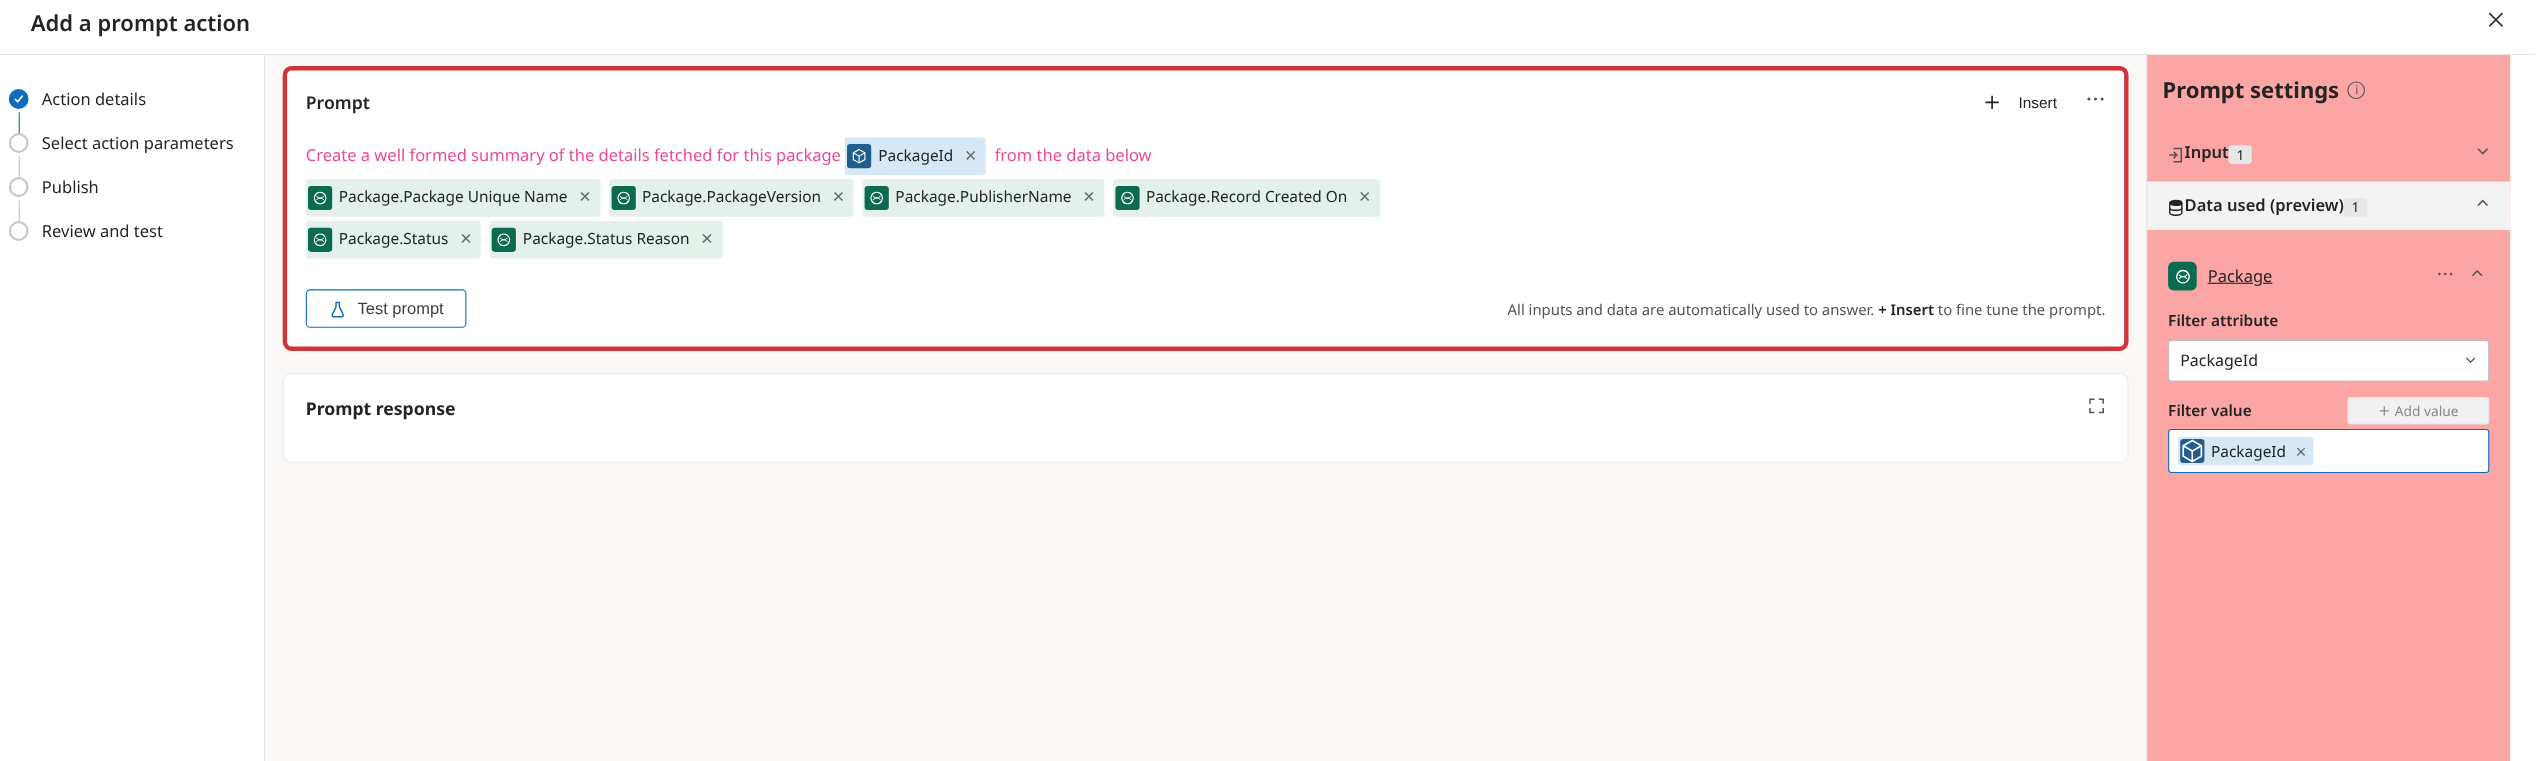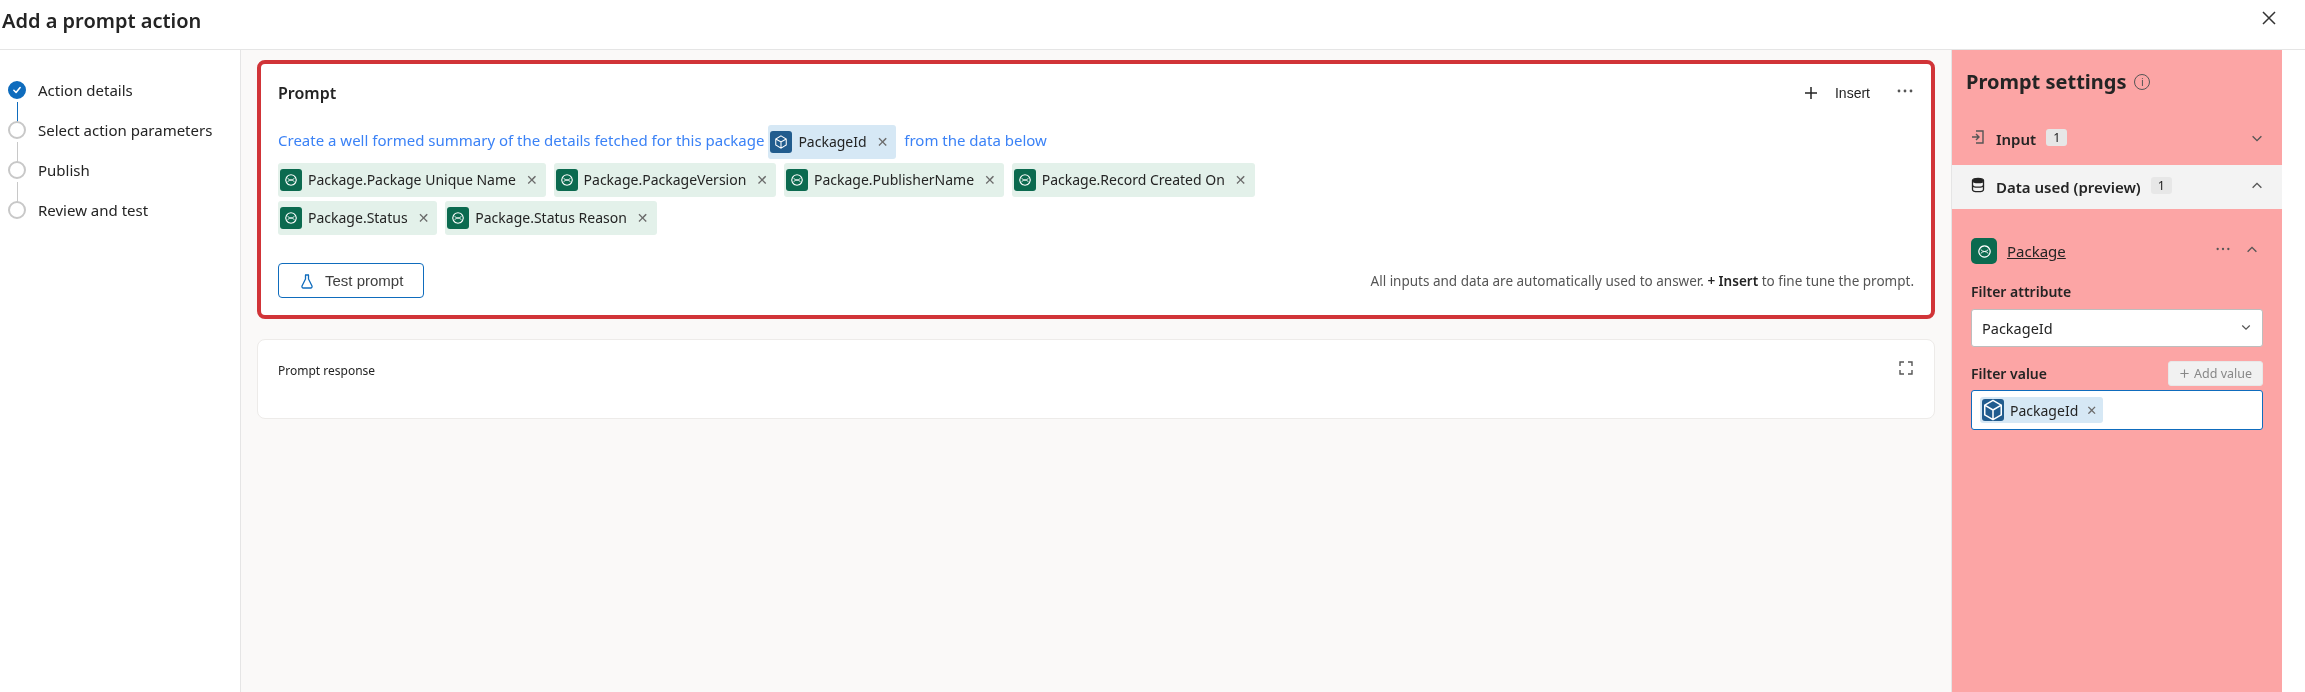--- a/index.html
+++ b/index.html
@@ -3,21 +3,21 @@
 <meta charset="utf-8">
 <style>
   * { box-sizing: border-box; }
   html, body {
     margin:0; padding:0; font-family:"Segoe UI", system-ui, -apple-system, sans-serif;
     background:#fff; color:#242424; font-size:14px;
   }
   
   .header {
     display:flex; align-items:center; justify-content:space-between;
-    padding:10px 20px 18px 2px;
+    padding:10px 20px 18px 28px;
     border-bottom:1px solid #e5e5e5;
     height:50px;
   }
   .header h1 {
     font-size:20px; font-weight:600; margin:0; color:#242424;
   }
   .close-x {
     font-size:18px; font-weight:400; color:#333; cursor:pointer;
     background:none; border:none; padding:4px 8px;
   }
@@ -103,61 +103,61 @@
     background:#fff; border:1px solid #0f6cbd; color:#404040;
     padding:8px 20px; border-radius:4px; font-size:15px; cursor:pointer;
   }
   .test-btn svg { width:16px; height:16px; }
   .helper { font-size:13.5px; color:#555; }
   .helper b { font-weight:600; color:#242424; }
 
   .response-card .resp-header {
     display:flex; justify-content:space-between; align-items:center; margin-bottom:18px;
   }
-  .response-card .title { font-size:12px; font-weight:400; }
+  .response-card .title { font-size:16px; font-weight:700; }
   .response-card .msg { font-size:14.5px; color:#555; }
   .expand-icon { cursor:pointer; color:#555; }
 
   
   .rightpanel {
     width:330px; background:#fca5a5; padding:18px 14px 0 14px;
     display:flex; flex-direction:column; gap:4px;
   }
   .rp-title {
     font-size:20px; font-weight:700; display:flex; align-items:center; gap:8px; margin-bottom:18px;
   }
   .rp-title .info-icon { width:16px;height:16px;border:1.5px solid #555;border-radius:50%;display:inline-flex;align-items:center;justify-content:center;font-size:11px;color:#555;font-weight:400; }
 
   .accordion-row {
     display:flex; align-items:center; justify-content:space-between;
     padding:12px 4px; cursor:pointer;
   }
   .accordion-row.active { background:#f3f3f3; margin:0 -14px; padding:12px 18px; }
-  .accordion-row .left { display:flex; align-items:flex-start; gap:10px; font-size:15px; font-weight:600; }
+  .accordion-row .left { display:flex; align-items:flex-end; font-size:15px; font-weight:600; }
   .accordion-row .count { background:#e7e7e7; border-radius:3px; padding:0 7px; font-size:12.5px; font-weight:400; color:#242424; }
   .accordion-row svg.ic { width:16px; height:16px; }
   .chev { color:#555; }
 
   .data-card {
     margin-top:12px; border:1px solid transparent; border-radius:6px; padding:8px 4px 0 4px;
   }
   .data-card .dc-head {
     display:flex; align-items:center; justify-content:space-between; padding:4px 4px 10px 0;
   }
   .data-card .dc-head .left{ display:flex; align-items:center; gap:10px; font-size:15px;text-decoration:underline; }
   .data-card .dc-head .sq {
     width:26px;height:26px;border-radius:5px;background:#0b6a4f;display:flex;align-items:center;justify-content:center;
   }
   .data-card .dc-head .sq svg{width:15px;height:15px;}
   .data-card .dc-head .right{ display:flex; align-items:center; gap:14px; color:#555; }
   .field-label { font-size:14px; font-weight:600; margin:8px 0 8px 0; display:block; }
   .field-row{ display:flex; align-items:center; justify-content:space-between; gap:10px; }
   .add-value-btn{
     font-size:12.5px; color:#888; background:#f1f1f1; border:1px solid #e8e8e8;
-    padding:3px 10px; border-radius:3px; display:flex; align-items:center; gap:4px; cursor:default;
+    padding:3px 27px; border-radius:3px; display:flex; align-items:center; gap:4px; cursor:default;
   }
   .select-box, .input-box {
     border:1px solid #bdbdbd; border-radius:3px; padding:8px 10px;
     display:flex; align-items:center; justify-content:space-between; font-size:14.5px;
     background:#fff; width:100%;
   }
   .select-box .chev{ font-size:12px; }
   .filter-value-box {
     border:1px solid #0f6cbd; border-radius:3px; padding:6px 8px;
     display:flex; align-items:center; gap:6px; background:#fff; width:100%;
@@ -165,21 +165,21 @@
   }
   .filter-value-chip {
     display:inline-flex; align-items:center; gap:6px;
     background:#d6e8f5; border-radius:3px; padding:2px 6px 2px 2px; font-size:14px;
   }
   .filter-value-chip .chip-icon{
     width:22px;height:22px;border-radius:3px;background:#215c8e;display:flex;align-items:center;justify-content:center;
   }
   .filter-value-chip .x{ color:#6b6b6b; font-size:13px; cursor:pointer; margin-left:2px; }
 
-  .plain-text { font-size:15px; color:#3b82f6; }
+  .plain-text { font-size:15px; color:#ec4899; }
 </style>
 </head>
 <body>
 
 <div class="header">
   <h1>Add a prompt action</h1>
   <button class="close-x" aria-label="Close">
     <svg width="16" height="16" viewBox="0 0 16 16">
         <path d="M2 2 L14 14 M14 2 L2 14" stroke="#333" stroke-width="1.5" fill="none"></path>
       </svg>

